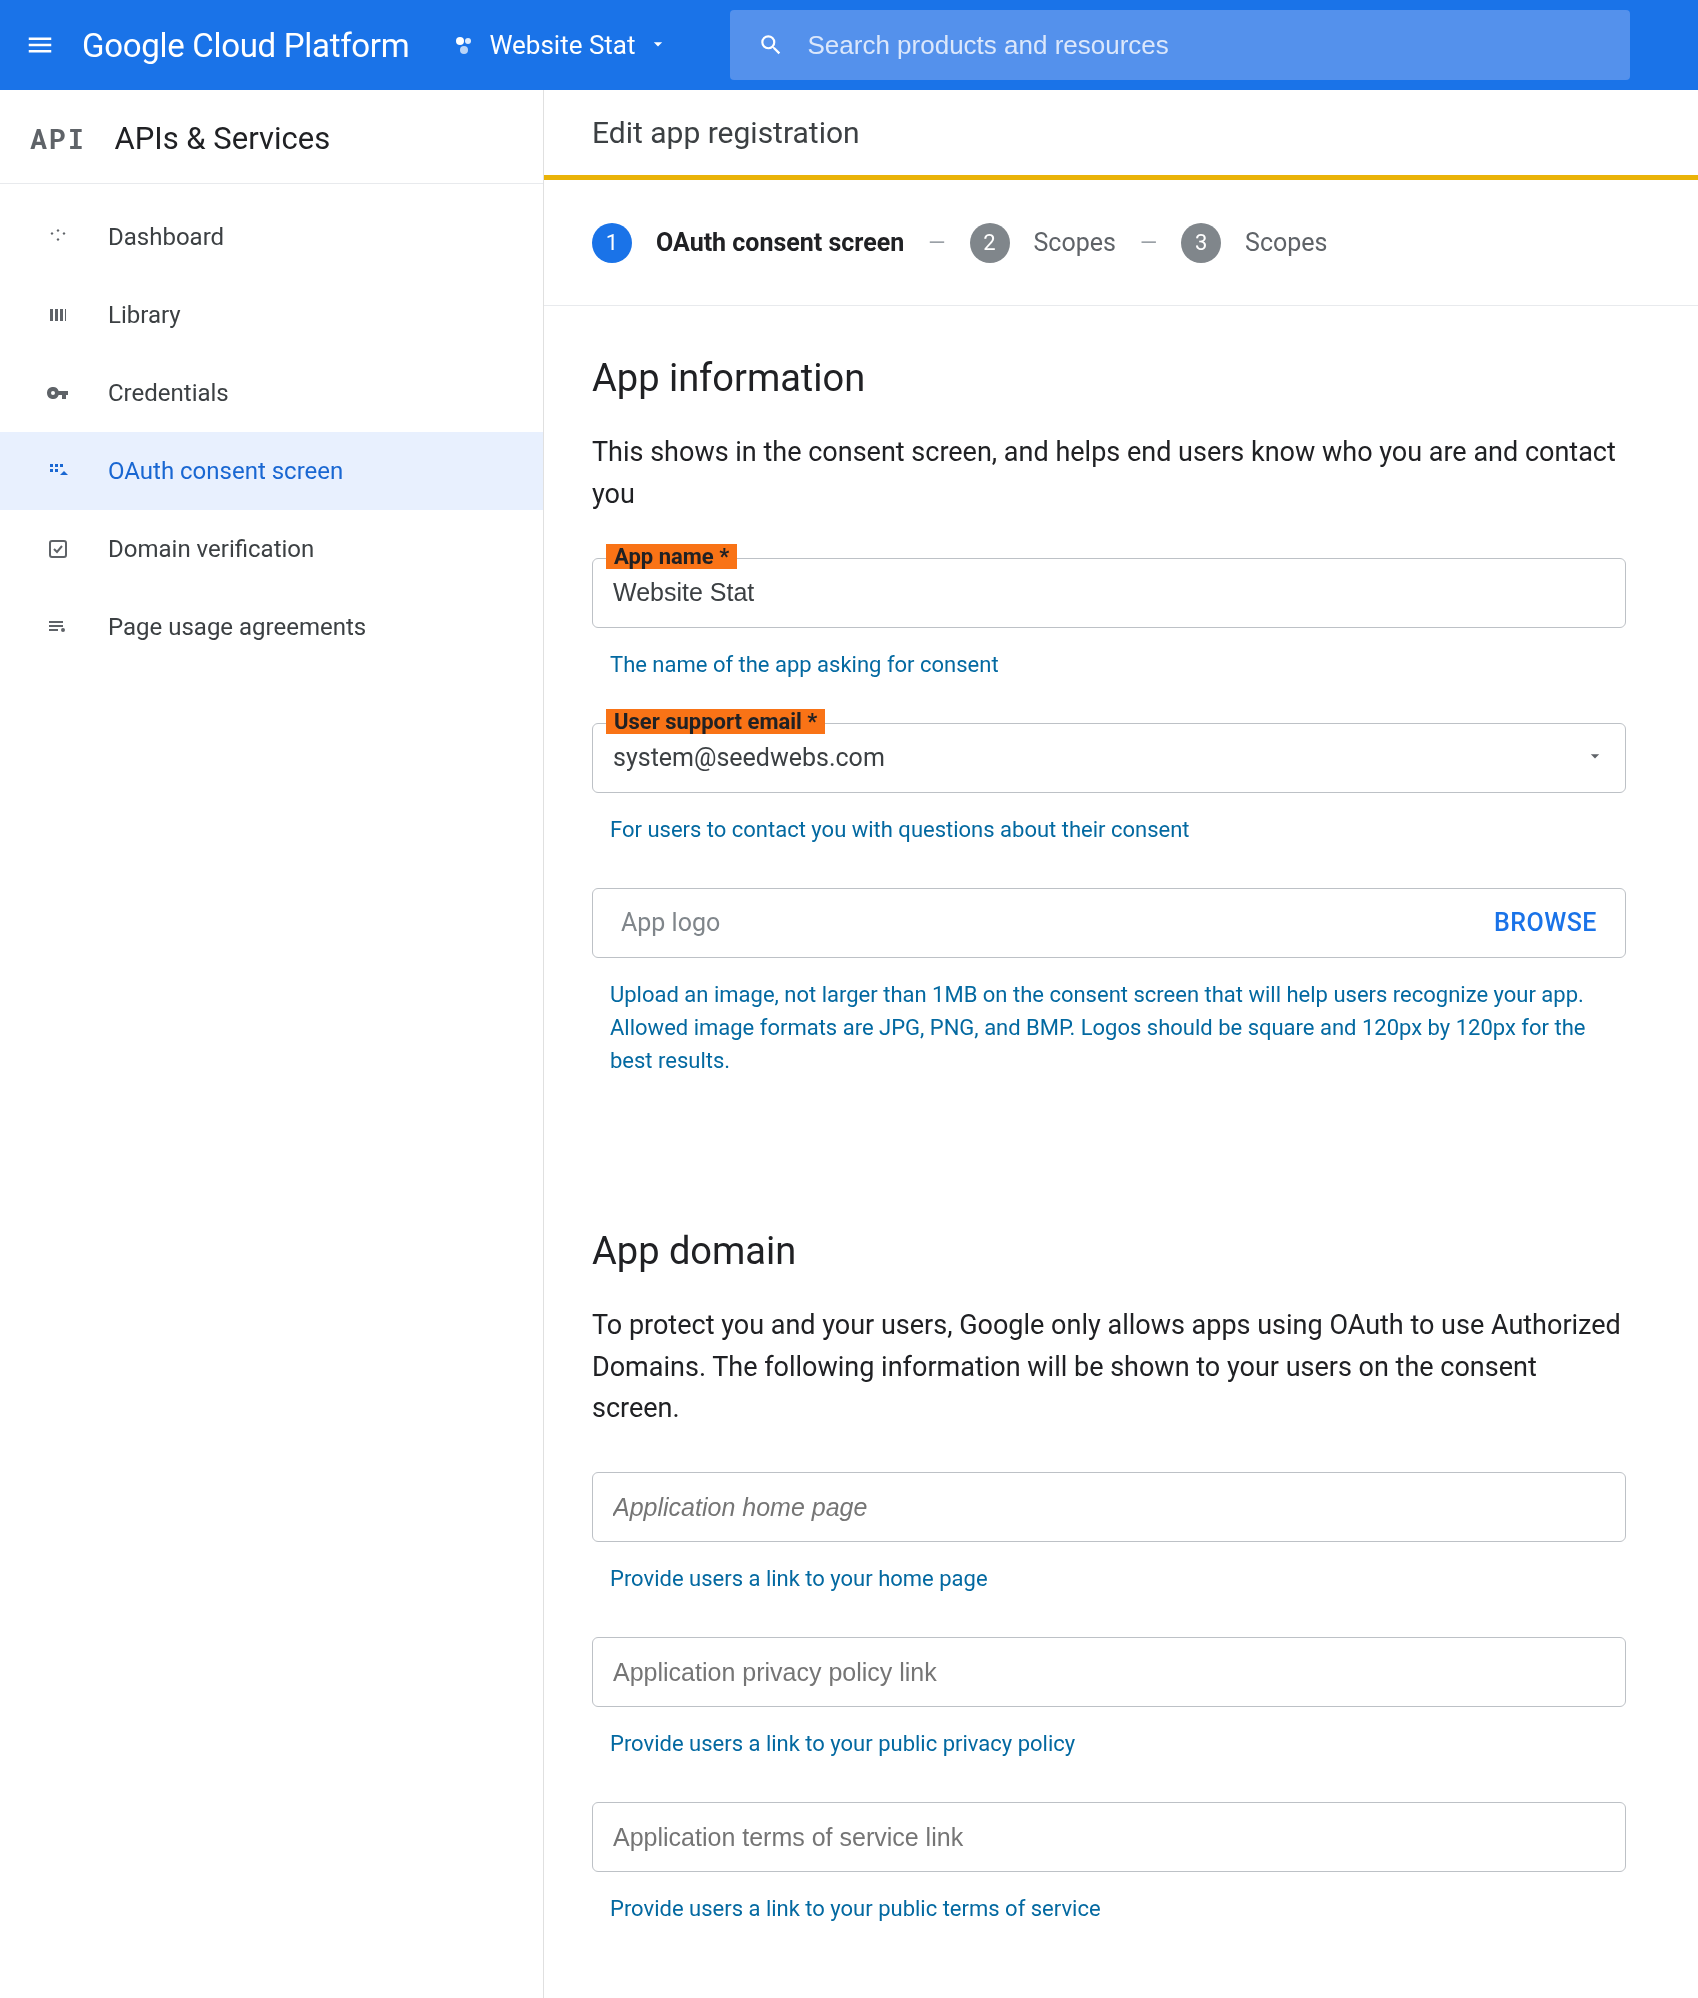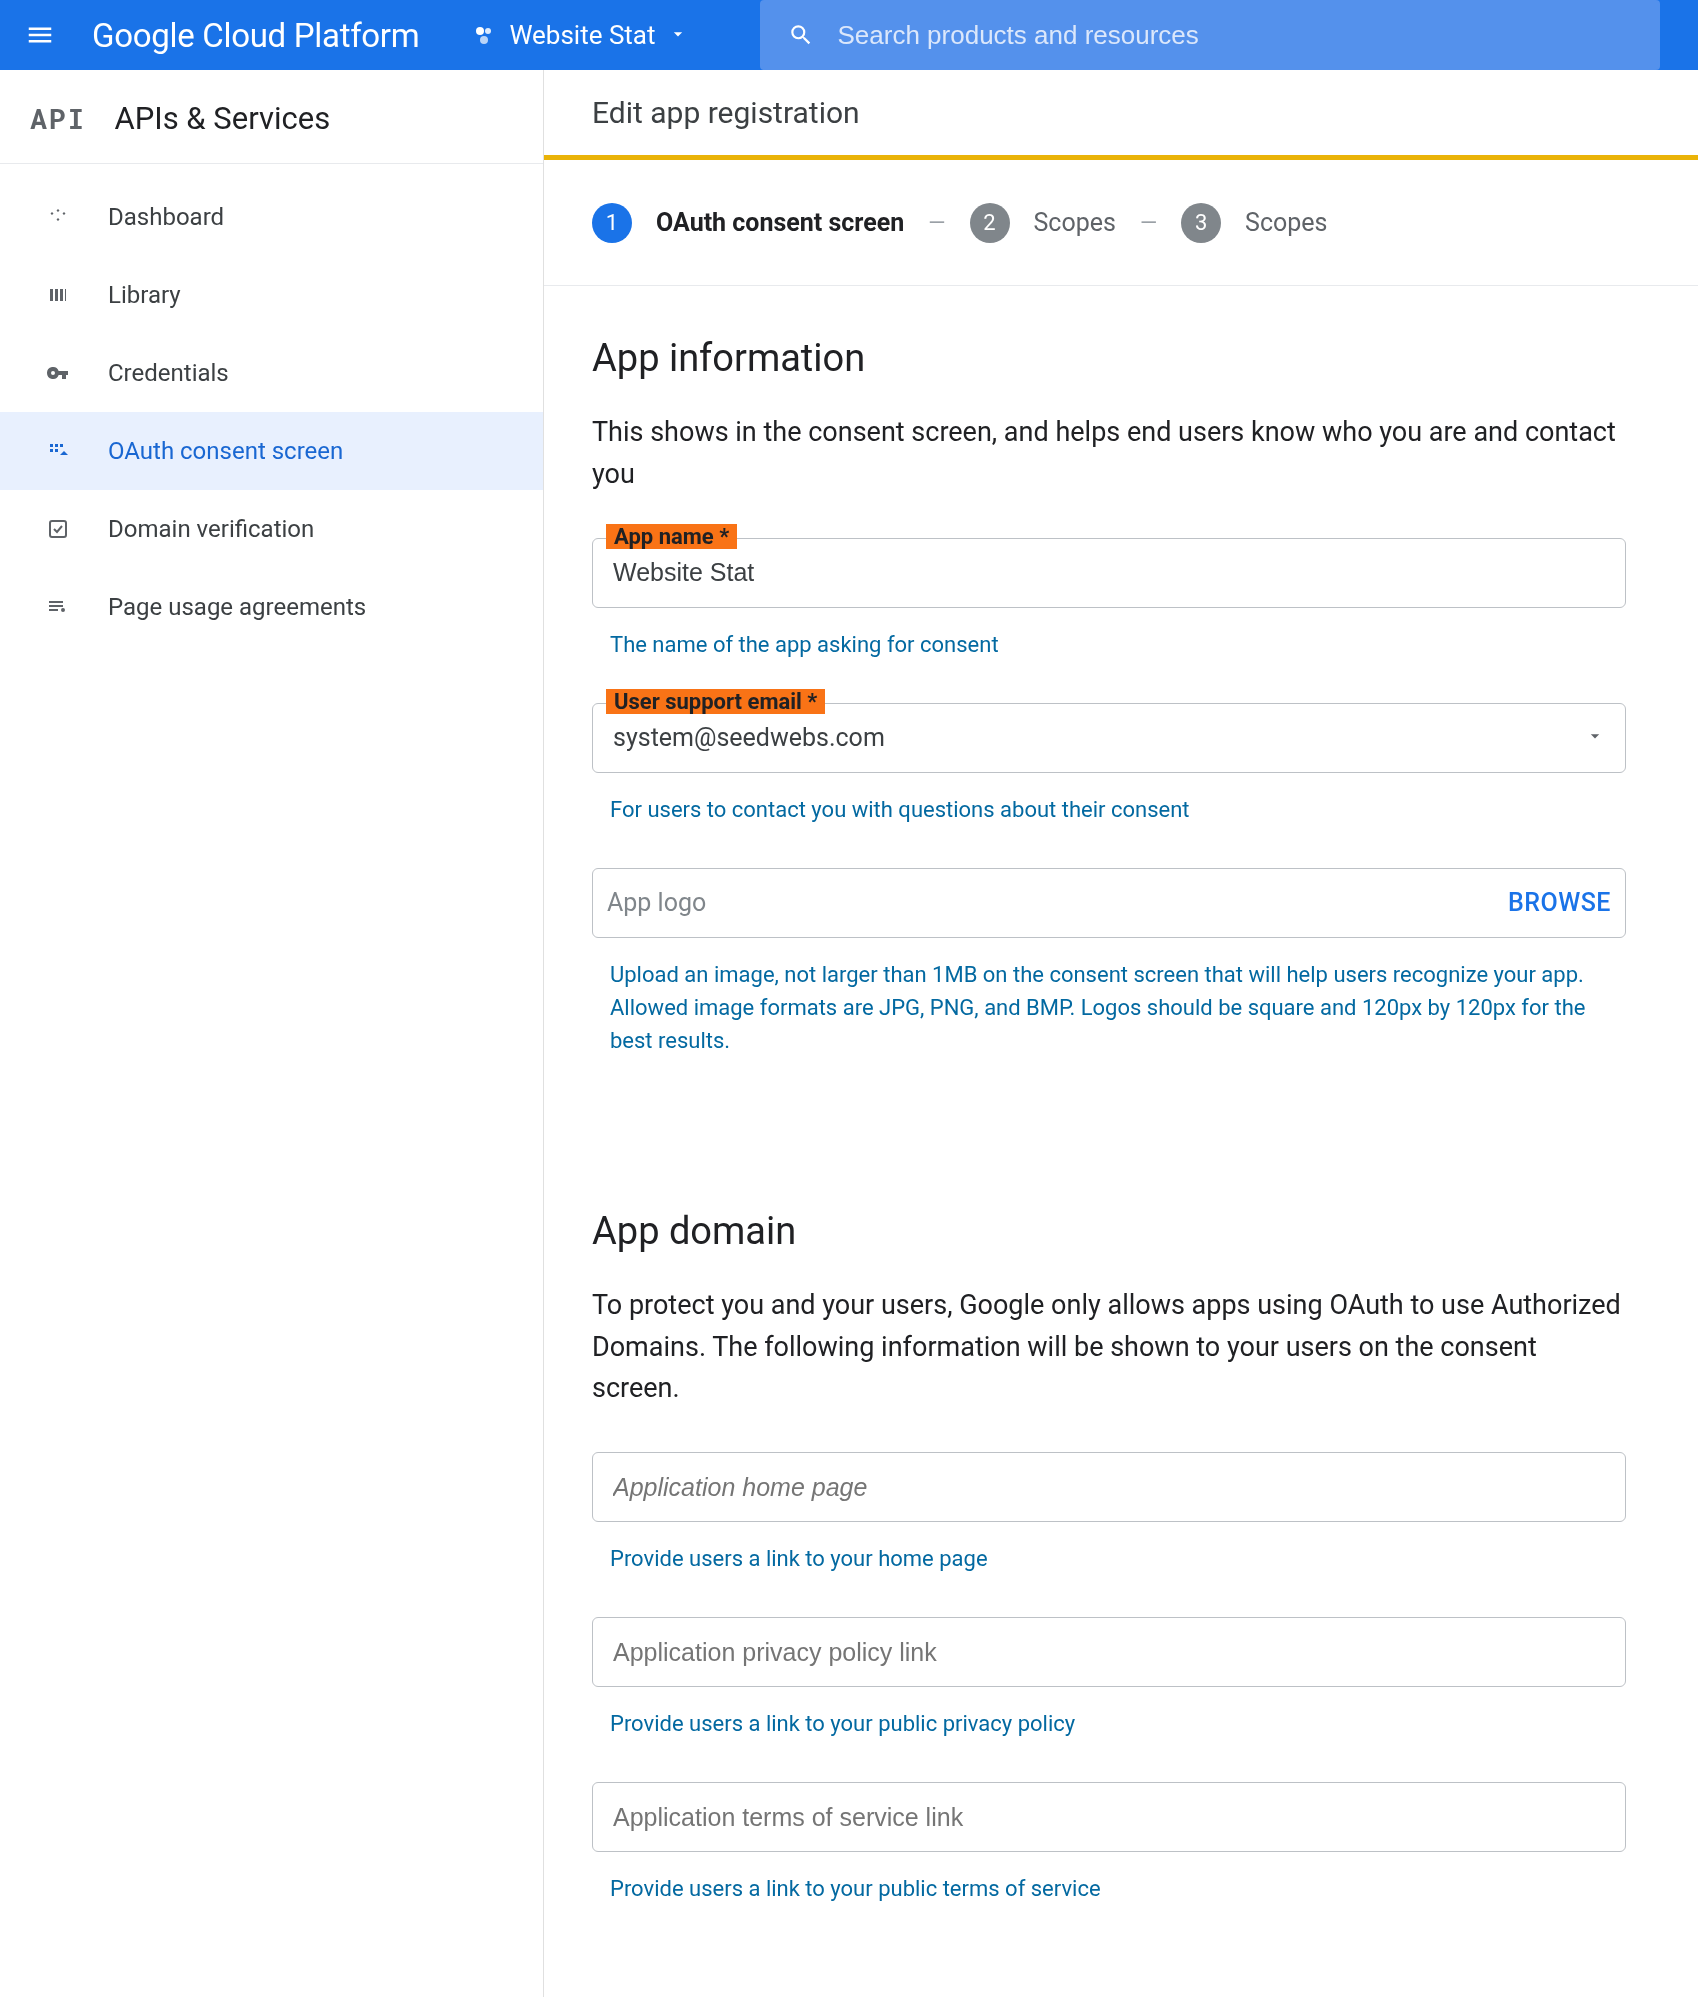--- a/index.html
+++ b/index.html
@@ -1,17 +1,17 @@
 <!DOCTYPE html>
 <html><head>
 <meta charset="utf-8">
 <style>
   *{box-sizing:border-box;margin:0;padding:0}
   body{font-family:Roboto,"Helvetica Neue",Arial,sans-serif;color:#202124;font-size:14px;width:1698px}
-  .header{height:70px;background:#1a73e8;display:flex;align-items:center;padding:0 20px;gap:32px;color:#fff}
+  .header{height:90px;background:#1a73e8;display:flex;align-items:center;padding:0 20px;gap:22px;color:#fff}
   .menu-btn{width:40px;height:40px;display:flex;align-items:center;justify-content:center;cursor:pointer}
   .menu-btn svg{fill:#fff}
   .brand{font-size:33px;font-weight:400;letter-spacing:-.3px;white-space:nowrap;margin-right:20px}
   .proj{display:flex;align-items:center;gap:12px;cursor:pointer}
   .proj-icon{width:26px;height:26px;display:inline-flex;align-items:center;justify-content:center}
   .proj-name{font-size:26px}
   .proj-caret svg{fill:#fff}
   .searchbar{flex:1;margin-left:40px;height:70px;background:#5491ec;border-radius:4px;display:flex;align-items:center;padding:0 28px;gap:24px;max-width:900px}
   .searchbar input{flex:1;background:transparent;border:none;outline:none;font-size:26px;color:#fff}
   .searchbar input::placeholder{color:#dbe7fb}
@@ -38,21 +38,21 @@
   .dash{color:#9aa0a6;font-size:22px}
   .content{padding:50px 48px;max-width:1130px}
   h2{font-size:38px;font-weight:400;color:#202124;margin-bottom:32px}
   .lead{font-size:27px;line-height:1.55;color:#202124;margin-bottom:42px}
   .field{position:relative;margin-bottom:18px}
   .field .outline{border:1px solid #bdc1c6;border-radius:6px;height:70px;display:flex;align-items:center;padding:0 20px;background:#fff}
   .field .flabel{position:absolute;top:-14px;left:14px;background:#f97316;padding:0 8px;font-size:22px;font-weight:700;color:#202124}
   .field .outline input,.field .outline .val{flex:1;border:none;outline:none;font-size:25px;background:transparent;color:#3c4043}
   .field .caret{color:#5f6368}
   .help{font-size:22px;color:#0369a1;line-height:1.5;margin:20px 0 42px 18px}
-  .logo-row{border:1px solid #bdc1c6;border-radius:6px;height:70px;display:flex;align-items:center;justify-content:space-between;padding:0 14px;margin-top:34px}
+  .logo-row{border:1px solid #bdc1c6;border-radius:6px;height:70px;display:flex;align-items:center;justify-content:space-between;padding:0 28px;margin-top:34px}
   .logo-row .ph{color:#80868b;font-size:25px}
   .logo-row .browse{color:#1a73e8;font-size:25px;font-weight:500;letter-spacing:.5px;cursor:pointer}
   .section-gap{height:110px}
   .pf{border:1px solid #bdc1c6;border-radius:6px;height:70px;display:flex;align-items:center;padding:0 20px;margin-top:6px}
   .pf input{flex:1;border:none;outline:none;font-size:25px;background:transparent}
 </style>
 </head>
 <body>
 
 <div class="header">

